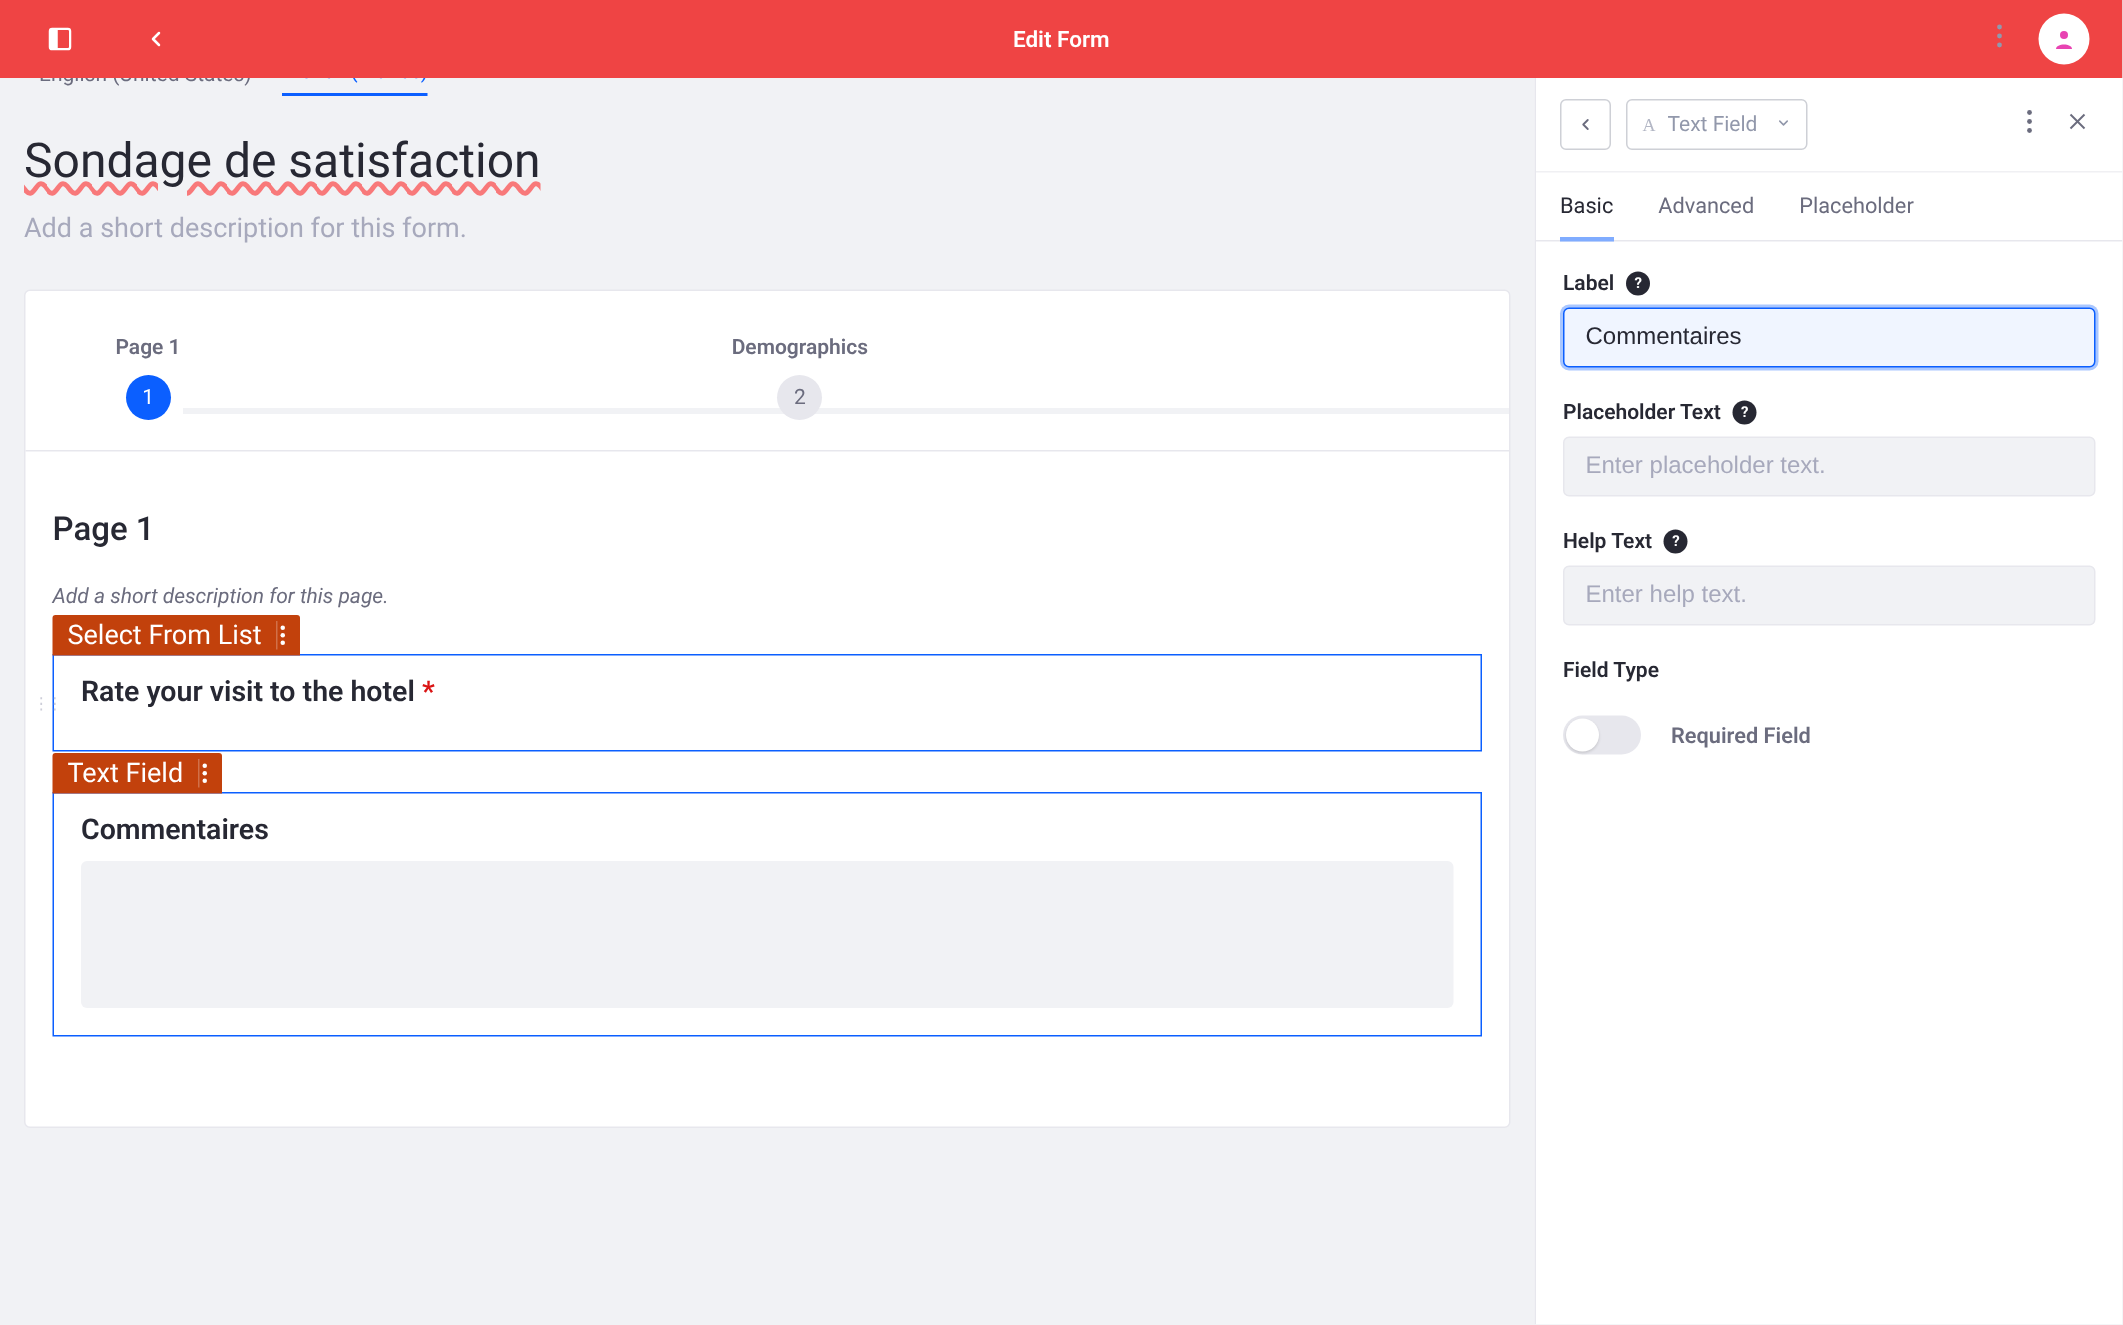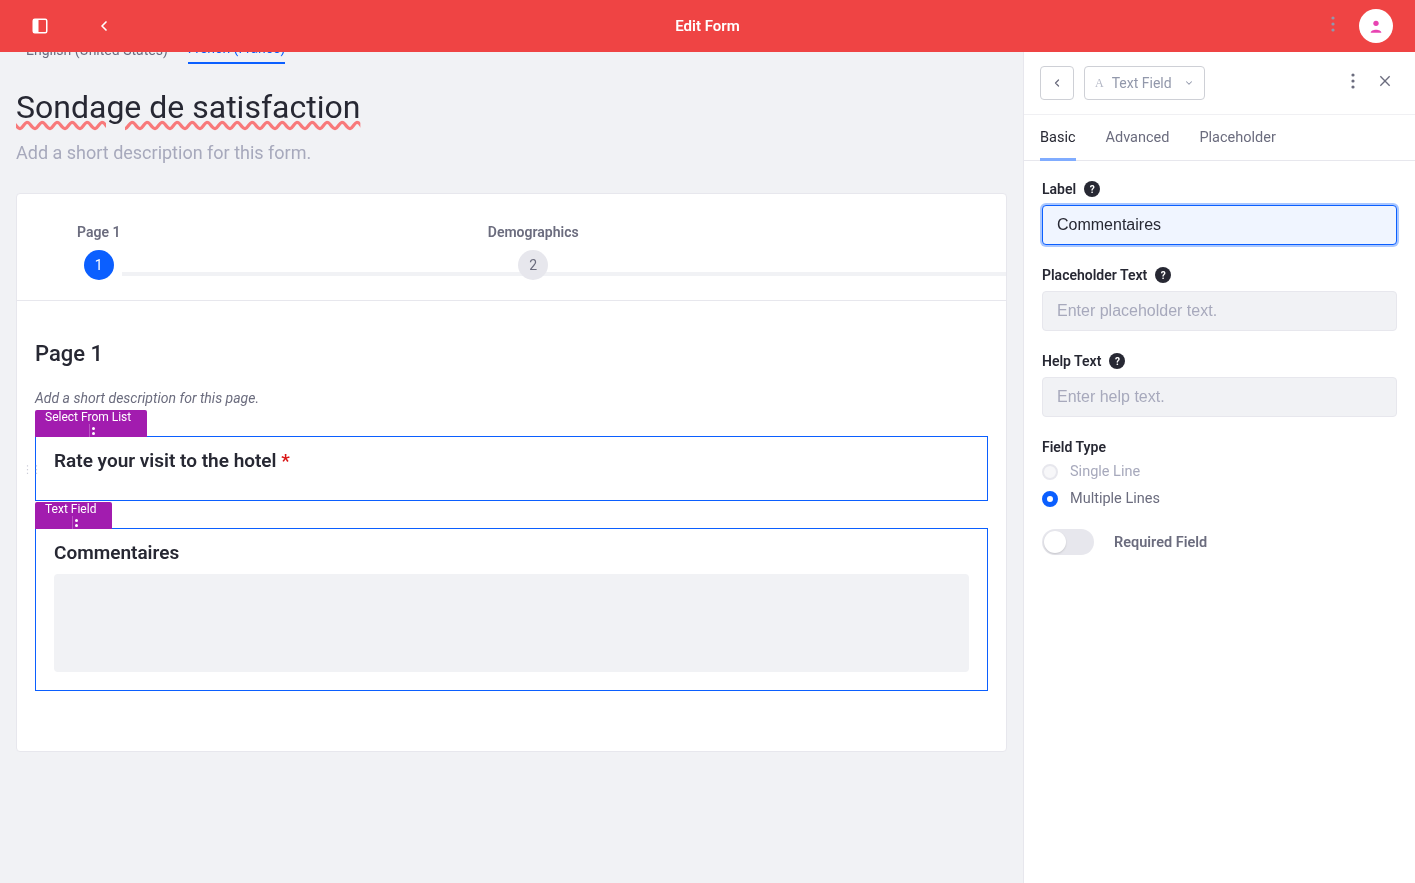--- a/index.html
+++ b/index.html
@@ -41,21 +41,21 @@
   .pages-nav .page-step { z-index:1; }
   .pages-nav .spacer { flex:1; }
   .pages-nav .step2-wrap { position: relative; left: 0; }
 
   .page-body { padding: 40px 18px 20px 18px; }
   .page-heading { font-size: 22px; font-weight: 500; margin-bottom: 24px; }
   .page-desc { font-size: 14px; color: #6b6c7e; margin-bottom: 2px; font-style: italic; }
 
   .field-block { border: 1px solid #0b5fff; position: relative; margin-bottom: 0; }
   .field-block.selected { border-color: #0b5fff; }
-  .field-tag { position: absolute; top: -27px; left: -1px; height: 27px; background: #a21caf; color: #fff; font-size: 12px; display: flex; align-items: center; padding: 0 8px 0 10px; border-radius: 2px 2px 0 0; flex-direction: column; }
+  .field-tag { position: absolute; top: -27px; left: -1px; height: 27px; background: #c2410c; color: #fff; font-size: 18px; display: flex; align-items: center; padding: 0 8px 0 10px; border-radius: 2px 2px 0 0; }
   .field-tag-label { margin-right: 8px; }
   .field-tag-menu { display: flex; flex-direction: column; gap: 2px; padding: 3px 2px; border-left: 1px solid rgba(255,255,255,0.25); margin-left: 2px;}
   .field-tag-menu span { width: 3px; height: 3px; background: #fff; border-radius: 50%; }
 
   .field-inner { padding: 12px 18px 18px 18px; }
   .field-label { font-size: 19px; font-weight: 600; margin-bottom: 10px; }
   .req-star { color: #da1414; }
   .select-mock { background: #f1f2f5; border-radius: 4px; padding: 10px 14px; font-size: 16px; color: #a7a9bc; }
 
   .field-block + .field-block-gap { height: 27px; }
@@ -265,30 +265,20 @@
           <span>Help Text</span>
           <span class="help-icon">?</span>
         </div>
         <input class="p-input" placeholder="Enter help text." style="">
       </div>
 
       <div class="p-field">
         <div class="p-label">
           <span>Field Type</span>
         </div>
-        <div class="radio-group">
-          <div class="radio-item disabled">
-            <div class="radio-circ"></div>
-            <span>Single Line</span>
-          </div>
-          <div class="radio-item selected">
-            <div class="radio-circ"></div>
-            <span>Multiple Lines</span>
-          </div>
-        </div>
       </div>
 
       <div class="toggle-row">
         <div class="toggle">
           <div class="toggle-knob"></div>
         </div>
         <div class="toggle-label">Required Field</div>
       </div>
     </div>
   </div>

